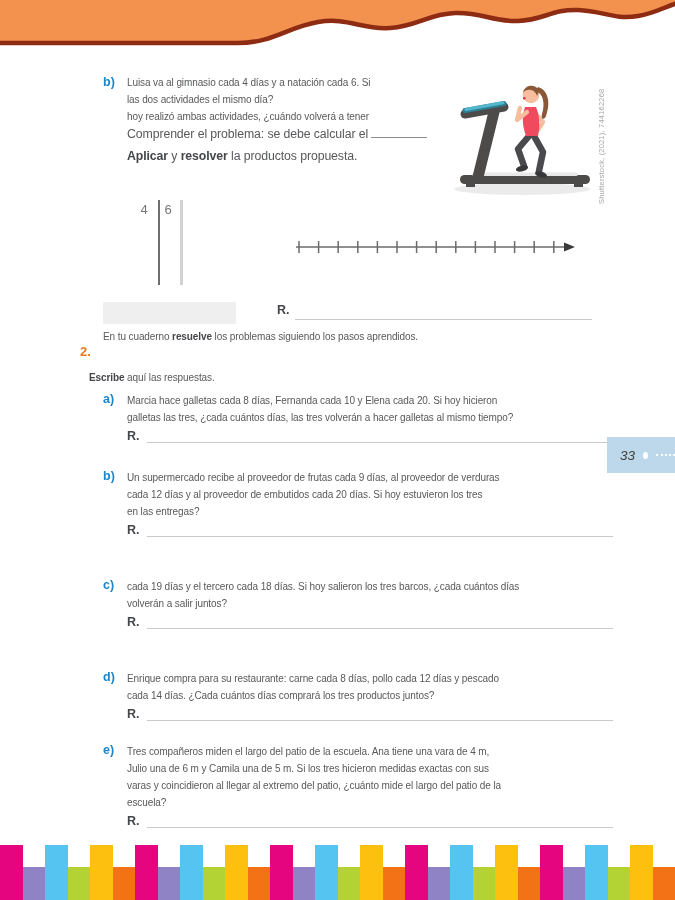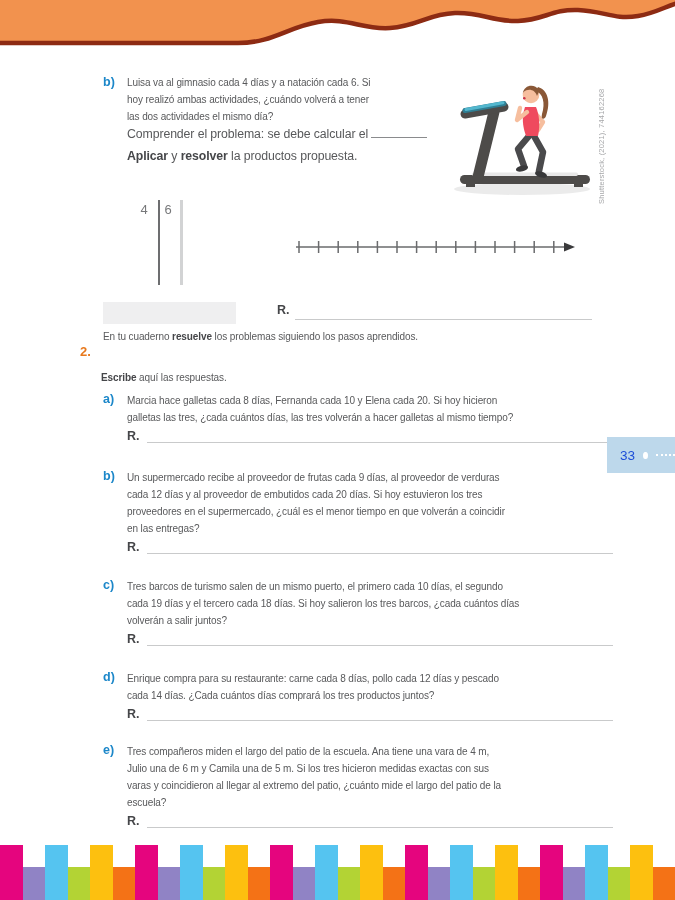--- a/index.html
+++ b/index.html
@@ -26,43 +26,43 @@
     writing-mode:vertical-rl;transform:rotate(180deg);
     font-size:7.5px;color:#A6A7A9;letter-spacing:0.2px;white-space:nowrap;
   }
   .vline-dark{background:#6D6E70;width:1.5px;}
   .vline-gray{background:#D2D3D4;width:3px;}
   .div-num{font-size:13px;color:#77787A;width:16px;text-align:center;}
   .page-tab{
     background:#BDD8EB;display:flex;align-items:center;gap:8px;
     padding-left:13px;box-sizing:border-box;
   }
-  .page-tab .num{color:#1d4ed8;font-size:13.5px;}
+  .page-tab .num{color:#404040;font-size:13.5px;font-style:italic;}
   .tab-dot{width:7px;height:7px;border-radius:50%;background:#ffffff;}
   .tab-dots{width:30px;border-top:2px dotted #ffffff;height:0;}
   .footer-bars{position:absolute;left:0;bottom:0;width:675px;height:55px;display:flex;align-items:flex-end;}
   .footer-bars .bar{flex:1 1 auto;}
   .footer-bars .tall{height:55px;}
   .footer-bars .short{height:33px;}
 </style>
 </head>
 <body>
 
 <div class="page">
 
   <svg class="abs" style="left:0;top:0;" width="675" height="56" viewBox="0 0 675 56">
     <path d="M0,-2 L678,-2 L678,3 C666,6 656,13 638,16 C614,20 604,11 578,10 C552,9 544,20 518,21 C492,22 482,12 455,13 C428,14 418,26 390,28 C362,30 348,17 318,22 C288,27 272,43 238,43 L0,43 Z" fill="#F2924E"></path>
     <path d="M0,43 L238,43 C272,43 288,27 318,22 C348,17 362,30 390,28 C418,26 428,14 455,13 C482,12 492,22 518,21 C544,20 552,9 578,10 C604,11 614,20 638,16 C656,13 666,6 678,3" fill="none" stroke="#8D2B13" stroke-width="4.5" stroke-linecap="round"></path>
   </svg>
 
   <span class="abs marker-blue" style="left:103px;top:75px;">b)</span>
   <div class="abs" style="left:127px;top:74px;">
     <div class="txt">Luisa va al gimnasio cada 4 días y a natación cada 6. Si</div>
+    <div class="txt">las dos actividades el mismo día?</div>
     <div class="txt">hoy realizó ambas actividades, ¿cuándo volverá a tener</div>
-    <div class="txt">las dos actividades el mismo día?</div>
   </div>
 
   <div class="abs" style="left:127px;top:124px;">
     <div class="step">
       <span>Comprender el problema: se debe calcular el</span>
       <span class="blank"></span>
     </div>
     <div class="step">
       <span class="b">Aplicar</span><span> y </span><span class="b">resolver</span><span> la productos propuesta.</span>
     </div>
@@ -127,21 +127,21 @@
     </svg>
 
   <div class="abs gray-box" style="left:103px;top:302px;width:133px;height:22px;"></div>
   <span class="abs r-label" style="left:277px;top:303px;">R.</span>
   <div class="abs r-rule" style="left:295px;top:307px;width:297px;"></div>
 
   <span class="abs marker-orange" style="left:80px;top:344px;">2.</span>
   <div class="abs txt" style="left:103px;top:328px;">
     <span>En tu cuaderno </span><span class="b">resuelve</span><span> los problemas siguiendo los pasos aprendidos.</span>
   </div>
-  <div class="abs txt" style="left:101px;top:369px;">
+  <div class="abs txt" style="left:89px;top:369px;">
     <span class="b">Escribe</span><span> aquí las respuestas.</span>
   </div>
 
   <div class="q-item" style="top:392px;">
     <span class="q-marker marker-blue">a)</span>
     <div class="q-body">
       <div class="txt">Marcia hace galletas cada 8 días, Fernanda cada 10 y Elena cada 20. Si hoy hicieron</div>
       <div class="txt">galletas las tres, ¿cada cuántos días, las tres volverán a hacer galletas al mismo tiempo?</div>
       <div class="r-line">
         <span class="r-label">R.</span>
@@ -154,33 +154,31 @@
     <span class="num">33</span>
     <span class="tab-dot"></span>
     <span class="tab-dots"></span>
   </div>
 
   <div class="q-item" style="top:469px;">
     <span class="q-marker marker-blue">b)</span>
     <div class="q-body">
       <div class="txt">Un supermercado recibe al proveedor de frutas cada 9 días, al proveedor de verduras</div>
       <div class="txt">cada 12 días y al proveedor de embutidos cada 20 días. Si hoy estuvieron los tres</div>
-      <div class="txt">proveedores en el supermercado, ¿cuál es el menor tiempo en que volverán a coincidir</div>
       <div class="txt">en las entregas?</div>
       <div class="r-line">
         <span class="r-label">R.</span>
         <span class="r-rule"></span>
       </div>
     </div>
   </div>
 
   <div class="q-item" style="top:578px;">
     <span class="q-marker marker-blue">c)</span>
     <div class="q-body">
-      <div class="txt">Tres barcos de turismo salen de un mismo puerto, el primero cada 10 días, el segundo</div>
       <div class="txt">cada 19 días y el tercero cada 18 días. Si hoy salieron los tres barcos, ¿cada cuántos días</div>
       <div class="txt">volverán a salir juntos?</div>
       <div class="r-line">
         <span class="r-label">R.</span>
         <span class="r-rule"></span>
       </div>
     </div>
   </div>
 
   <div class="q-item" style="top:670px;">

